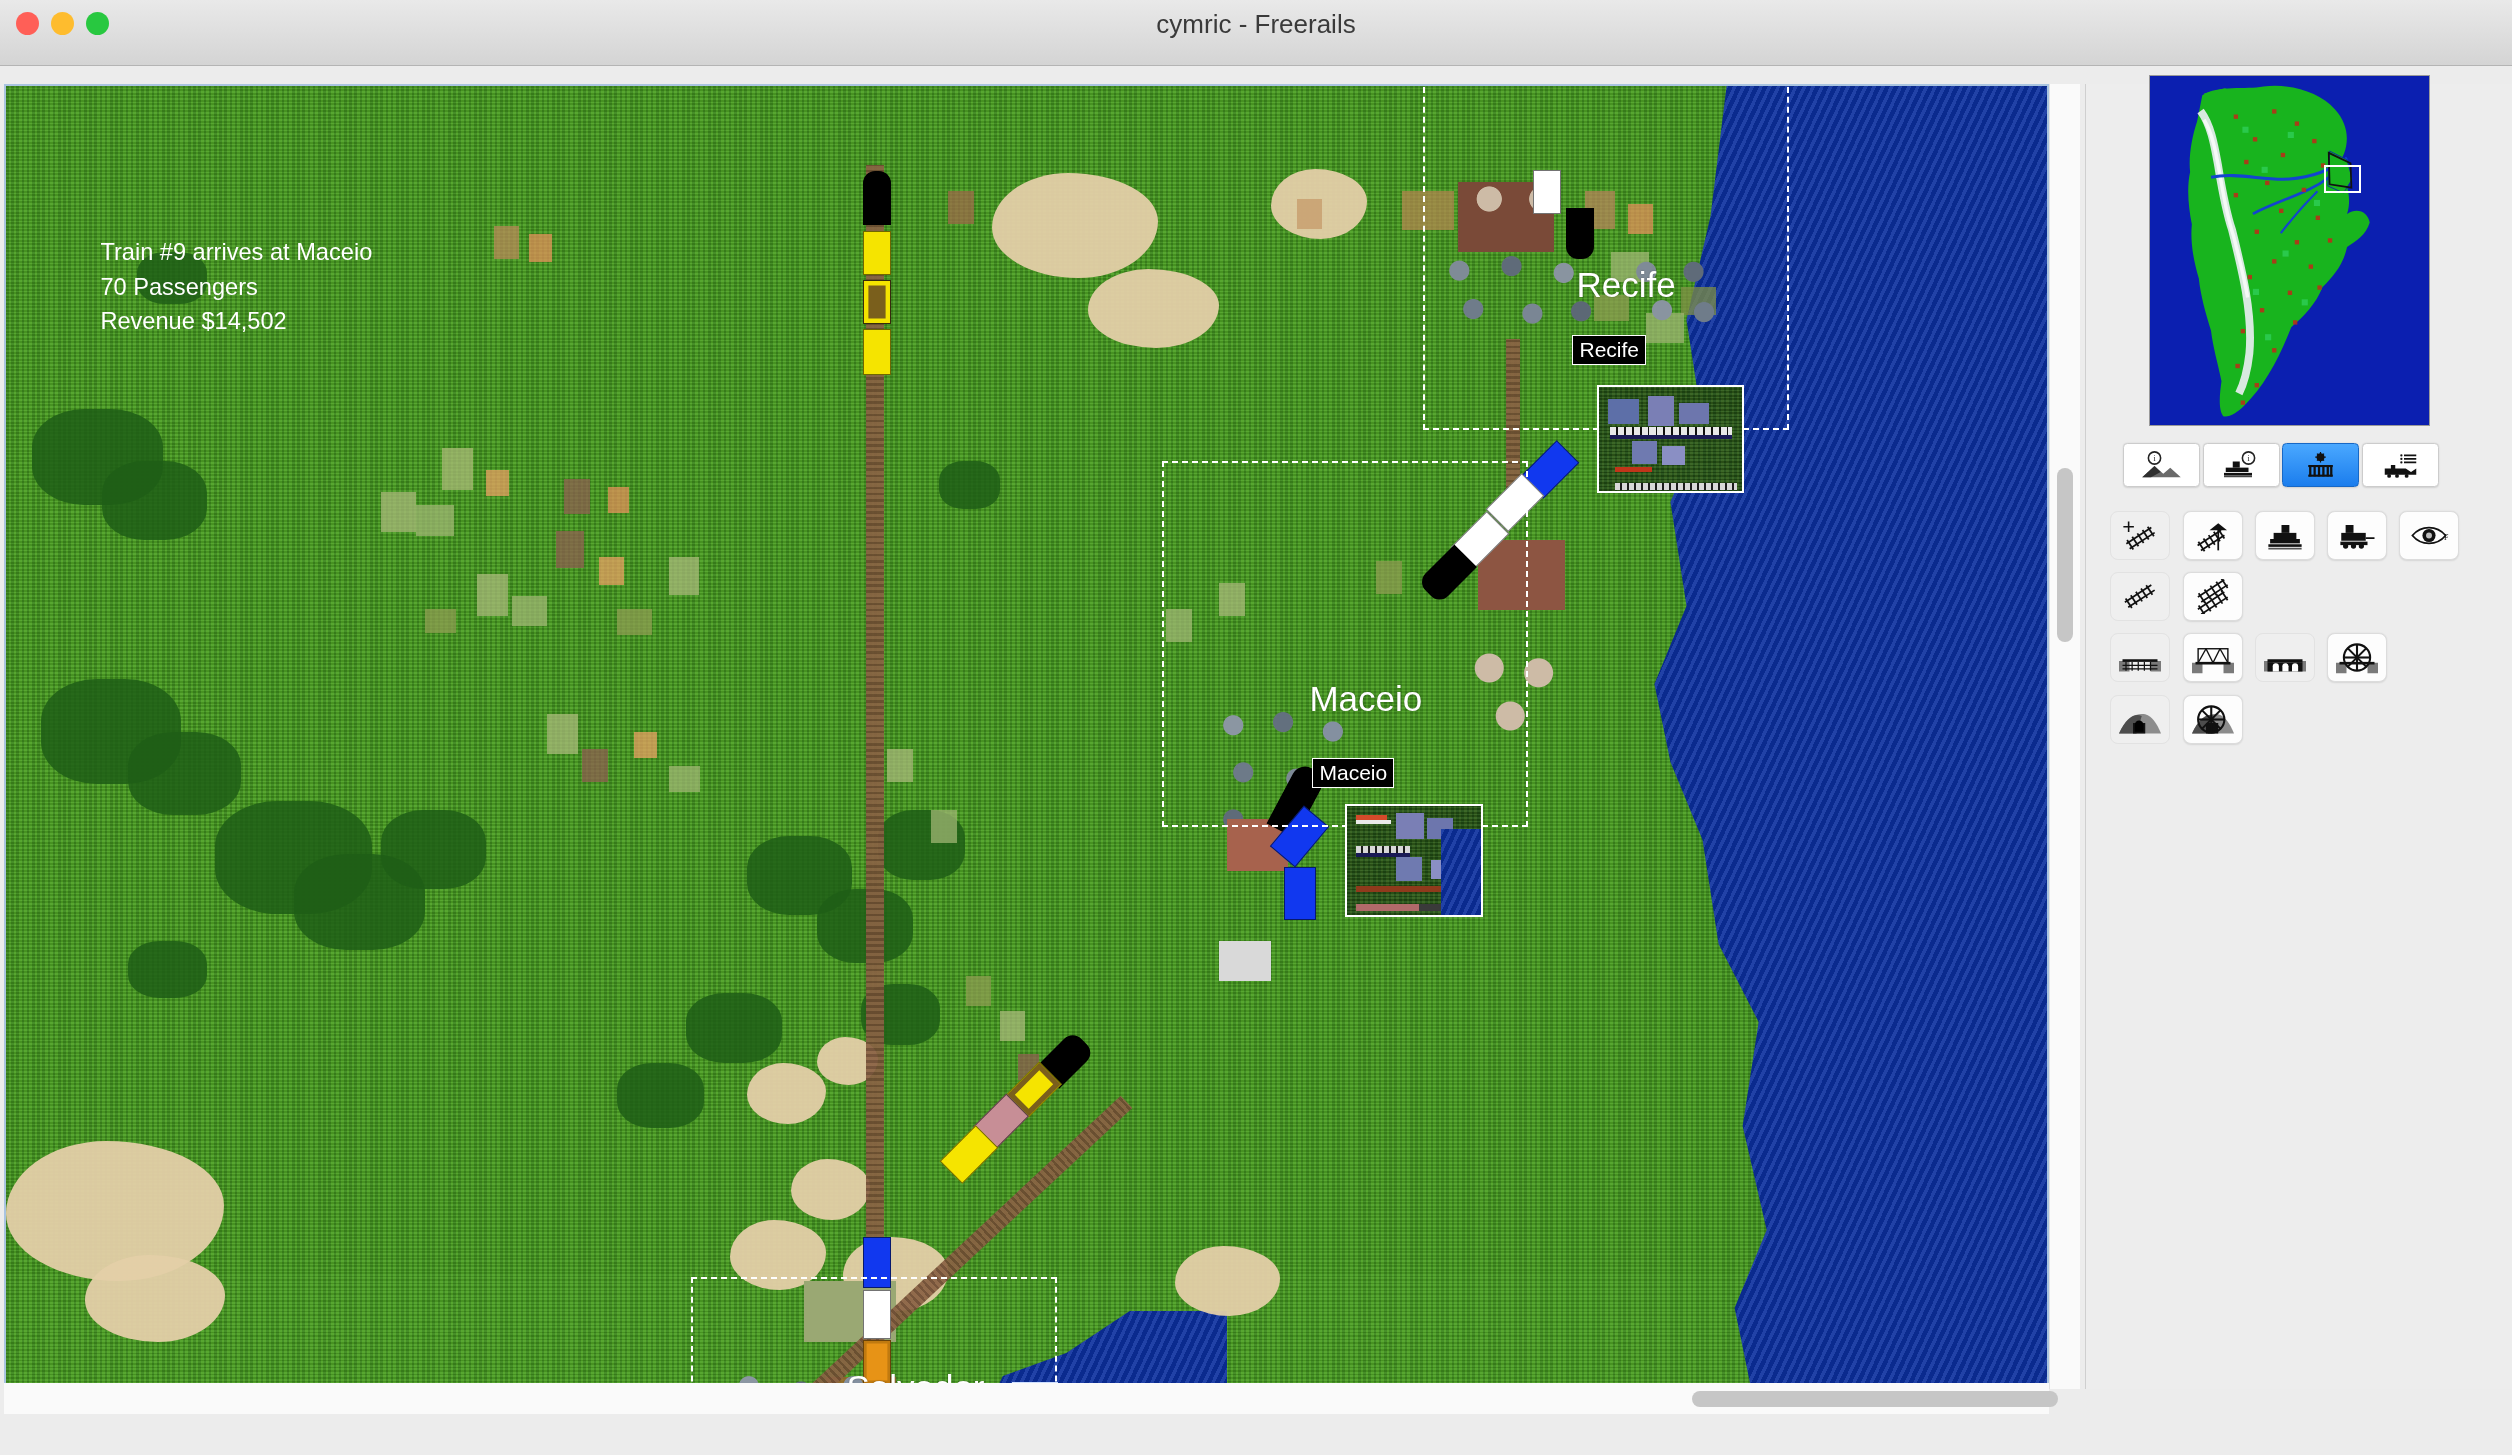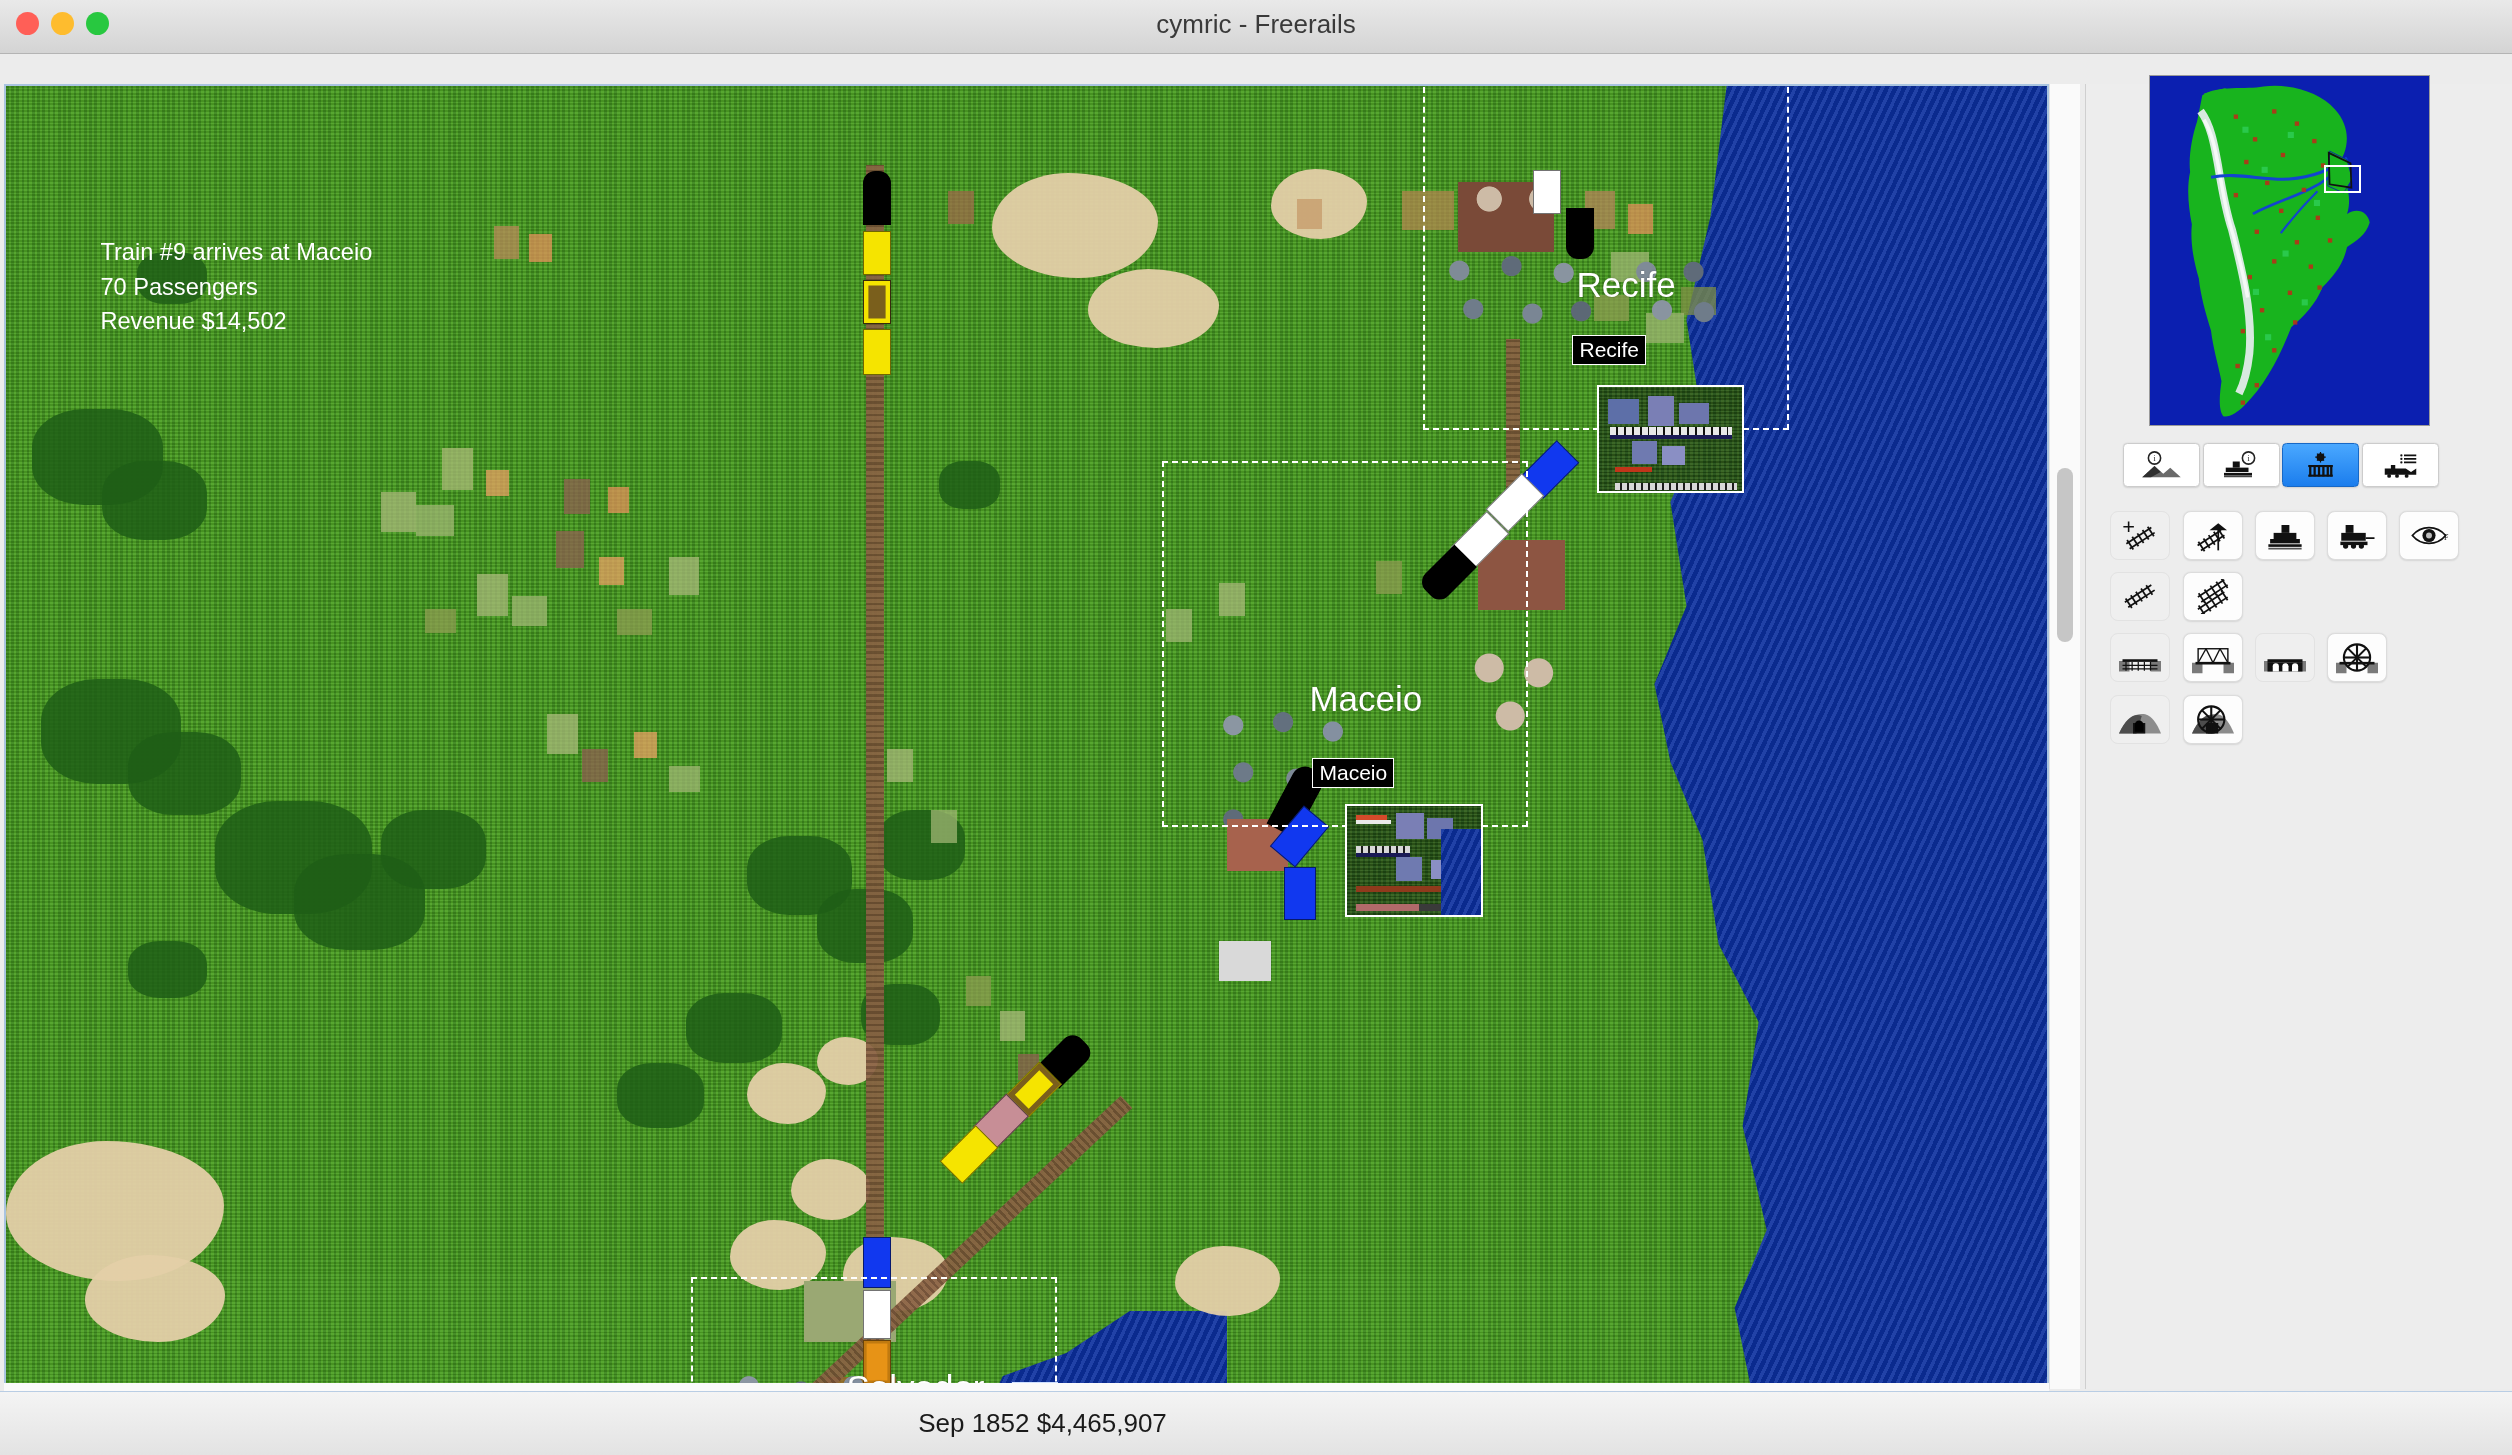--- a/index.html
+++ b/index.html
@@ -4,21 +4,21 @@
 <style>
   html,body{margin:0;padding:0;}
   body{
     width:2512px;height:1455px;overflow:hidden;
     font-family:"Liberation Sans",sans-serif;
     background:#ececec;
   }
   
   #app{position:relative;width:2512px;height:1455px;background:#ececec;}
   #titlebar{
-    position:absolute;left:0;top:0;width:2512px;height:54px;
+    position:absolute;left:0;top:0;width:2512px;height:66px;
     background:linear-gradient(to bottom,#e9e9e9 0%,#d4d4d4 100%);
     border-bottom:0.9px solid #b4b4b4;
     box-sizing:border-box;
   }
   #traffic{position:absolute;left:15.7px;top:12.2px;display:flex;gap:12.2px;}
   .tl{width:23px;height:23px;border-radius:50%;}
   .tl.red{background:#ff5f57;}
   .tl.yellow{background:#febc2e;}
   .tl.green{background:#28c840;}
   #wintitle{
@@ -660,18 +660,15 @@
             <line x1="33" y1="9" x2="11" y2="31" stroke="#111" stroke-width="2.4"></line>
             <line x1="22" y1="5" x2="22" y2="35" stroke="#111" stroke-width="2.4"></line>
             <line x1="7" y1="20" x2="37" y2="20" stroke="#111" stroke-width="2.4"></line>
           </svg>
         </div>
       </div>
 
     </div>
   </div>
 
-  <div id="statusbar">
-    <div id="statustext">Sep 1852  $4,465,907</div>
-  </div>
 
 </div>
 
 
 </body></html>

